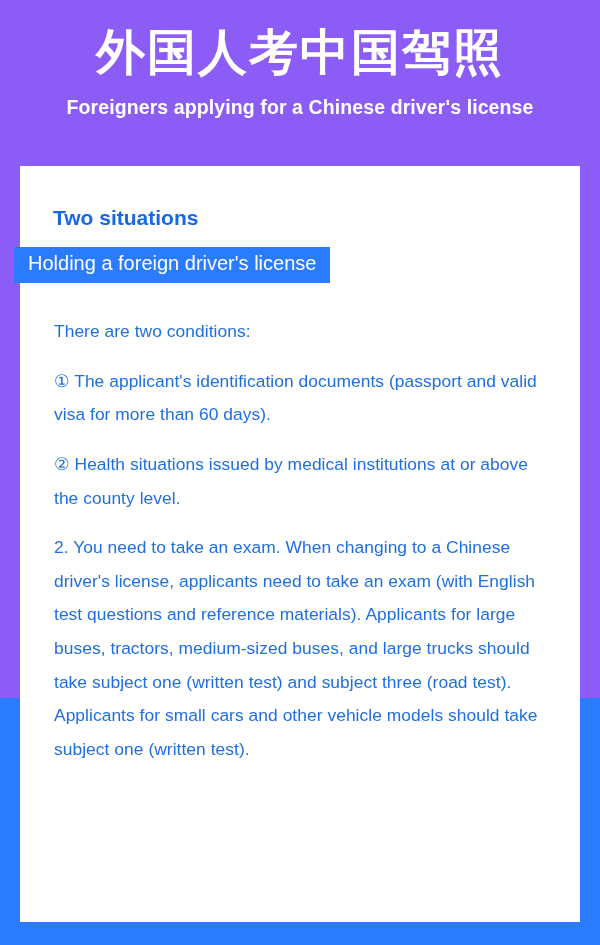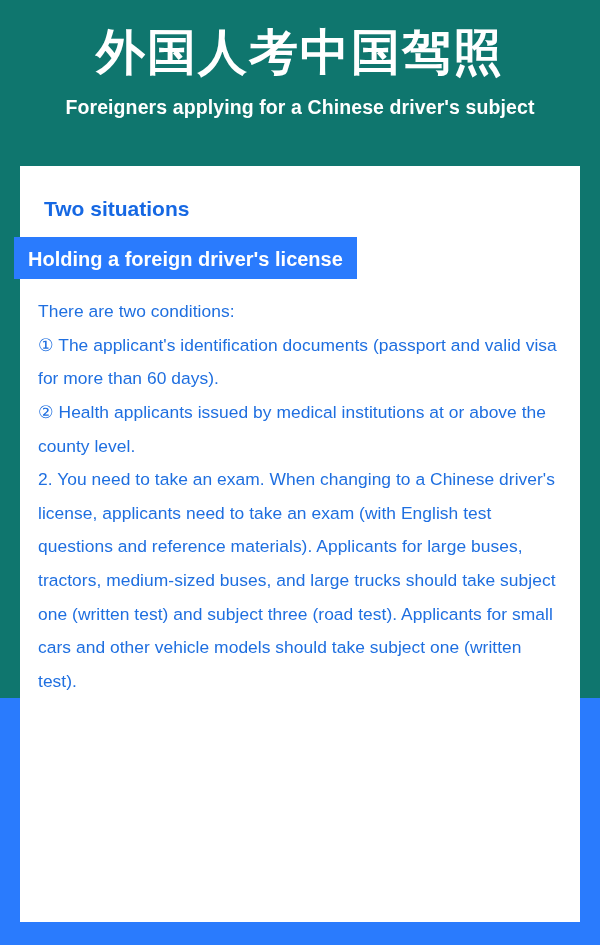--- a/index.html
+++ b/index.html
@@ -10,21 +10,21 @@
     width: 600px;
     height: 945px;
     background: #2a7bfd;
     font-family: "Liberation Sans", sans-serif;
     overflow: hidden;
   }
   .poster {
     position: relative;
     width: 600px;
     height: 698px;
-    background: #0f766e;
+    background: #8b5cf6;
     box-sizing: border-box;
   }
   .header {
     padding-top: 22px;
     text-align: center;
   }
   .title-cn {
     color: #ffffff;
     font-size: 49px;
     font-weight: bold;
@@ -50,75 +50,75 @@
     background: #ffffff;
     box-sizing: border-box;
   }
   .card-inner {
     padding: 0;
   }
   .section-title {
     color: #1668e3;
     font-size: 21px;
     font-weight: bold;
-    margin: 8px;
+    margin: 17px;
     padding: 22px 0 0 16px;
     line-height: 1.2;
   }
   .subhead-wrap {
     margin-top: 16px;
     padding-left: 0;
   }
   .subhead {
     display: inline-block;
     background: #2a7bfd;
     color: #ffffff;
     font-size: 20px;
-    font-weight: bold;
-    padding: 11px 14px 8px 14px;
+    font-weight: normal;
+    padding: 5px 14px 8px 14px;
     margin-left: -6px;
     line-height: 1.15;
     white-space: nowrap;
   }
   .body-text {
     padding: 16px 16px 0 18px;
     color: #1f6fe0;
     font-size: 17.4px;
     line-height: 1.93;
     letter-spacing: 0.05px;
   }
   .body-text p {
-    margin: 0;
+    margin: 16px;
   }
   .para-block {
     margin: 0;
   }
 </style>
 </head>
 <body>
 
 <div class="poster">
 
   <div class="header">
     <h1 class="title-cn">外国人考中国驾照</h1>
-    <h2 class="title-en">Foreigners applying for a Chinese driver's subject</h2>
+    <h2 class="title-en">Foreigners applying for a Chinese driver's license</h2>
   </div>
 
   <div class="card">
     <div class="card-inner">
 
       <div class="section-title">Two situations</div>
 
       <div class="subhead-wrap">
         <span class="subhead">Holding a foreign driver's license</span>
       </div>
 
       <div class="body-text">
         <p class="para-block">There are two conditions:</p>
         <p class="para-block">① The applicant's identification documents (passport and valid visa for more than 60 days).</p>
-        <p class="para-block">② Health applicants issued by medical institutions at or above the county level.</p>
+        <p class="para-block">② Health situations issued by medical institutions at or above the county level.</p>
         <p class="para-block">2. You need to take an exam. When changing to a Chinese driver's license, applicants need to take an exam (with English test questions and reference materials). Applicants for large buses, tractors, medium-sized buses, and large trucks should take subject one (written test) and subject three (road test). Applicants for small cars and other vehicle models should take subject one (written test).</p>
       </div>
 
     </div>
   </div>
 
 </div>
 
 </body></html>

